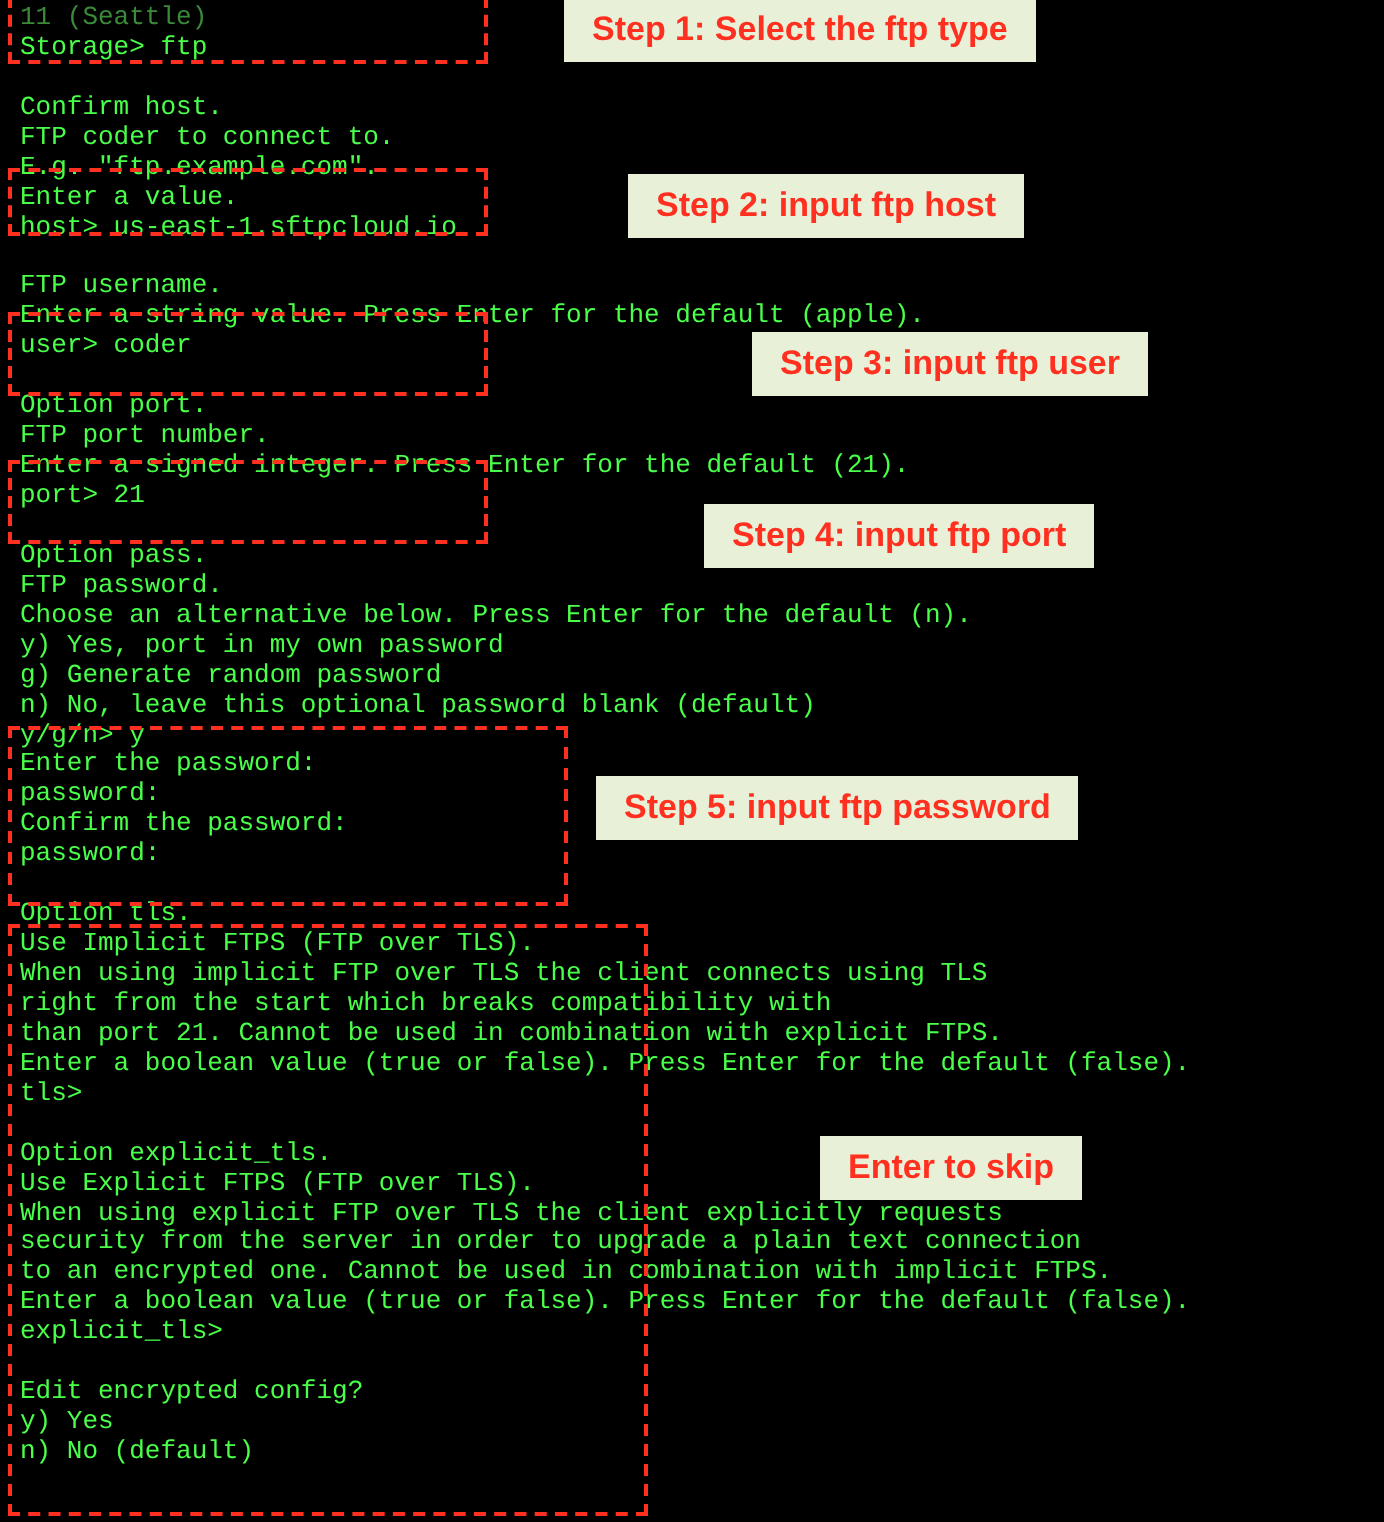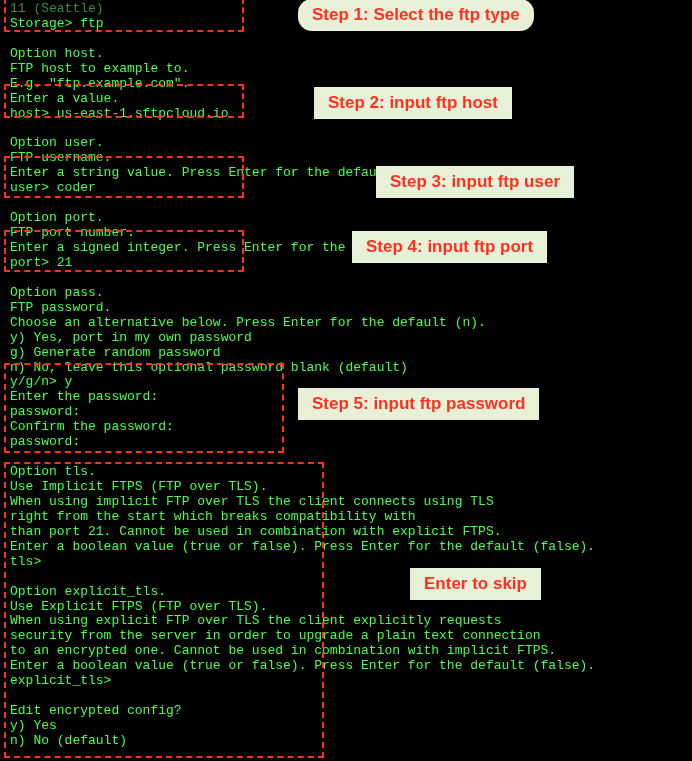--- a/index.html
+++ b/index.html
@@ -42,27 +42,26 @@
       white-space: nowrap;
     }
   </style>
 </head>
 <body>
 
 <div id="terminal-container">
     <div class="term-line faded">11 (Seattle)</div>
     <div class="term-line">Storage&gt; ftp</div>
     <div class="term-line"> </div>
-    <div class="term-line">Option host.</div>
-    <div class="term-line">FTP host to example to.</div>
+    <div class="term-line">Confirm host.</div>
+    <div class="term-line">FTP coder to connect to.</div>
     <div class="term-line">E.g. "ftp.example.com".</div>
     <div class="term-line">Enter a value.</div>
     <div class="term-line">host&gt; us-east-1.sftpcloud.io</div>
     <div class="term-line"> </div>
-    <div class="term-line">Option user.</div>
     <div class="term-line">FTP username.</div>
     <div class="term-line">Enter a string value. Press Enter for the default (apple).</div>
     <div class="term-line">user&gt; coder</div>
     <div class="term-line"> </div>
     <div class="term-line">Option port.</div>
     <div class="term-line">FTP port number.</div>
     <div class="term-line">Enter a signed integer. Press Enter for the default (21).</div>
     <div class="term-line">port&gt; 21</div>
     <div class="term-line"> </div>
     <div class="term-line">Option pass.</div>
@@ -98,18 +97,18 @@
     <div class="term-line">n) No (default)</div>
   </div>
 
 <div class="dashed-box" style="top:-2px; left:4px; width:240px; height:34px;"></div>
 <div class="dashed-box" style="top:84px; left:4px; width:240px; height:34px;"></div>
 <div class="dashed-box" style="top:156px; left:4px; width:240px; height:42px;"></div>
 <div class="dashed-box" style="top:230px; left:4px; width:240px; height:42px;"></div>
 <div class="dashed-box" style="top:363px; left:4px; width:280px; height:90px;"></div>
 <div class="dashed-box" style="top:462px; left:4px; width:320px; height:296px;"></div>
 
-<div class="label-box" style="top:-1px; left:298px;border-radius:14px;">Step 1: Select the ftp type</div>
+<div class="label-box" style="top:-1px; left:282px;">Step 1: Select the ftp type</div>
 <div class="label-box" style="top:87px; left:314px;">Step 2:  input ftp host</div>
 <div class="label-box" style="top:166px; left:376px;">Step 3:  input ftp user</div>
-<div class="label-box" style="top:231px; left:352px;">Step 4:  input ftp port</div>
+<div class="label-box" style="top:252px; left:352px;">Step 4:  input ftp port</div>
 <div class="label-box" style="top:388px; left:298px;">Step 5:  input ftp password</div>
 <div class="label-box" style="top:568px; left:410px;">Enter to skip</div>
 
 </body></html>

